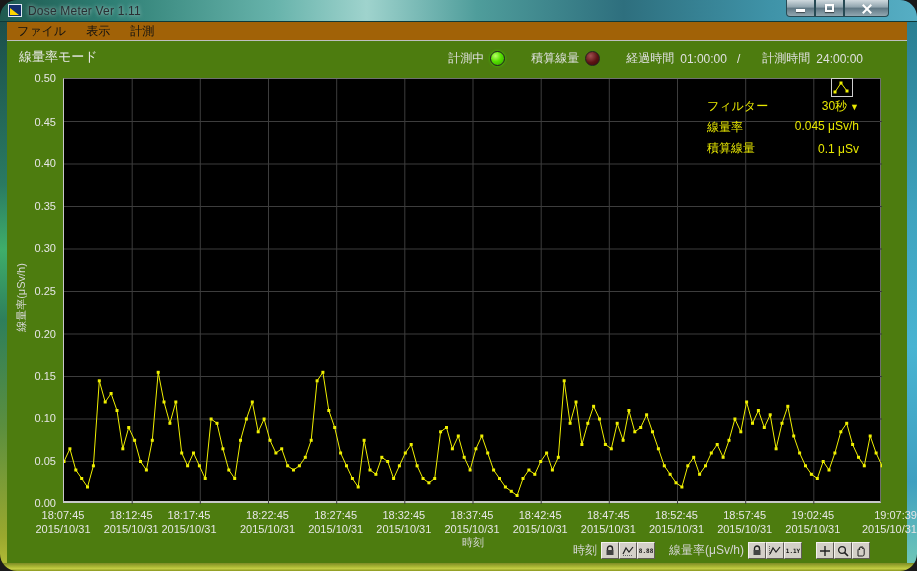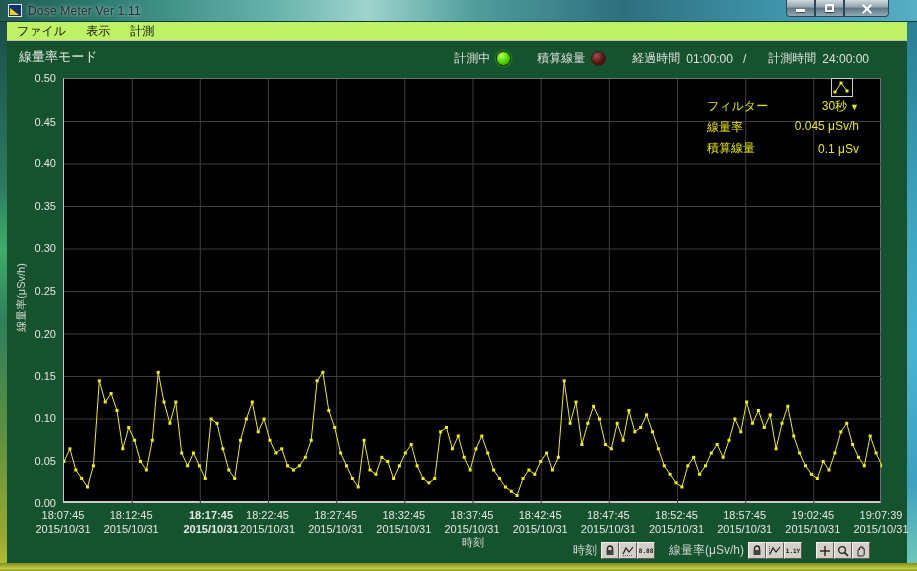--- a/index.html
+++ b/index.html
@@ -1,18 +1,18 @@
 <!DOCTYPE html>
 <html><head>
 <meta charset="utf-8">
 <style>
   * { margin:0; padding:0; box-sizing:border-box; }
   body { background:#1a1a1a; font-family:"Liberation Sans","DejaVu Sans",sans-serif; }
   .window { position:relative; width:917px; height:571px; background:#000; overflow:hidden;
-            font-family:"Liberation Sans","DejaVu Sans",sans-serif; }
+            font-family:"Liberation Sans","DejaVu Sans",sans-serif;border-radius:17px; }
 
   
   .titlebar { position:absolute; top:0; left:0; width:917px; height:22px;
     background:linear-gradient(90deg,#1f5a50 0%,#2e7f74 12%,#67b3ab 30%,#9fd3cd 40%,#4f9d9b 52%,#2e6f7e 68%,#3f93a8 84%,#56aec4 100%);
     border-bottom:1px solid #0e3a38; }
   .border-left { position:absolute; top:22px; left:0; width:7px; height:541px;
     background:linear-gradient(180deg,#1c4f4b 0%,#2a7a62 30%,#3fae6a 42%,#2e7f5c 55%,#5c8f3e 75%,#9aa82e 95%,#b0ba36 100%); }
   .border-right { position:absolute; top:22px; right:0; width:10px; height:541px;
     background:linear-gradient(180deg,#2a7f92 0%,#3fa3be 35%,#49b4d2 60%,#3fa0c0 85%,#6ec6b8 100%); }
   .border-bottom { position:absolute; bottom:0; left:0; width:917px; height:8px;
@@ -30,26 +30,26 @@
     border:1px solid #274a54; border-top:none; display:flex; align-items:center; justify-content:center; }
   .win-btn:first-child { border-radius:0 0 0 4px; }
   .win-btn:last-child { border-radius:0 0 4px 0; width:45px; }
   .glyph-min { width:9px; height:3px; background:#fff; box-shadow:0 1px 1px rgba(0,0,0,.5); margin-top:4px; }
   .glyph-max { width:9px; height:8px; border:2px solid #fff; box-shadow:0 1px 1px rgba(0,0,0,.5); }
   .glyph-close { position:relative; width:11px; height:9px; }
   .glyph-close::before,.glyph-close::after { content:""; position:absolute; left:5px; top:-1px; width:2px; height:12px; background:#fff; }
   .glyph-close::before { transform:rotate(45deg); }
   .glyph-close::after { transform:rotate(-45deg); }
 
-  .menubar { position:absolute; top:22px; left:7px; width:900px; height:19px; background:#bef264;
+  .menubar { position:absolute; top:22px; left:7px; width:900px; height:19px; background:#a16207;
     border-bottom:1px solid #bfbfbf; display:flex; align-items:center; }
   .menu-item { font-size:12px; color:#111; padding:2px 10px; }
 
   
-  .client { position:absolute; top:41px; left:7px; width:900px; height:522px; background:#14532d; }
+  .client { position:absolute; top:41px; left:7px; width:900px; height:522px; background:#4d7c0f; }
 
   .mode-title { position:absolute; left:12px; top:7px; font-size:13px; color:#e8e8e8; }
 
   .status-row { position:absolute; top:9px; right:38px; display:flex; align-items:center; font-size:12px; color:#e0e0e0; }
   .status-row .lbl { margin-right:6px; }
   .led { width:15px; height:15px; border-radius:50%; margin-right:26px; border:1px solid #222; }
   .led-on { background:radial-gradient(circle at 35% 30%, #b8ff66 0%, #55e000 45%, #2f9900 100%); box-shadow:0 0 3px #4c0; }
   .led-off { background:radial-gradient(circle at 35% 30%, #a05050 0%, #5c1313 55%, #3a0a0a 100%); }
   .status-row .val { margin-right:10px; }
   .status-row .sep { margin-right:22px; }
@@ -120,21 +120,21 @@
 
     <div class="status-row">
       <span class="lbl">計測中</span>
       <span class="led led-on"></span>
       <span class="lbl">積算線量</span>
       <span class="led led-off"></span>
       <span class="lbl">経過時間</span>
       <span class="val">01:00:00</span>
       <span class="sep">/</span>
       <span class="lbl">計測時間</span>
-      <span class="val" style="margin-right:0">24:00:00</span>
+      <span class="val" style="margin-right:6px">24:00:00</span>
     </div>
 
     <div class="chart-region">
       <div class="plot-area">
           <svg width="818" height="425" viewBox="0 0 818 425">
             <line x1="0" y1="42.5" x2="818" y2="42.5" stroke="#3d3d3d" stroke-width="1"></line>
             <line x1="0" y1="85.0" x2="818" y2="85.0" stroke="#3d3d3d" stroke-width="1"></line>
             <line x1="0" y1="127.5" x2="818" y2="127.5" stroke="#3d3d3d" stroke-width="1"></line>
             <line x1="0" y1="170.0" x2="818" y2="170.0" stroke="#3d3d3d" stroke-width="1"></line>
             <line x1="0" y1="212.5" x2="818" y2="212.5" stroke="#3d3d3d" stroke-width="1"></line>
@@ -313,21 +313,21 @@
         </div>
       <div id="xticks">
           <div class="xtick" style="left: 20px;">
             <div class="t">18:07:45</div>
             <div class="d">2015/10/31</div>
           </div>
           <div class="xtick" style="left: 88.1667px;">
             <div class="t">18:12:45</div>
             <div class="d">2015/10/31</div>
           </div>
-          <div class="xtick" style="left: 168px; font-weight: bold;">
+          <div class="xtick" style="left: 146px;">
             <div class="t">18:17:45</div>
             <div class="d">2015/10/31</div>
           </div>
           <div class="xtick" style="left: 224.5px;">
             <div class="t">18:22:45</div>
             <div class="d">2015/10/31</div>
           </div>
           <div class="xtick" style="left: 292.667px;">
             <div class="t">18:27:45</div>
             <div class="d">2015/10/31</div>
@@ -353,21 +353,21 @@
             <div class="d">2015/10/31</div>
           </div>
           <div class="xtick" style="left: 701.667px;">
             <div class="t">18:57:45</div>
             <div class="d">2015/10/31</div>
           </div>
           <div class="xtick" style="left: 769.833px;">
             <div class="t">19:02:45</div>
             <div class="d">2015/10/31</div>
           </div>
-          <div class="xtick" style="left: 838px;">
+          <div class="xtick" style="left: 838px; text-align: right;">
             <div class="t">19:07:39</div>
             <div class="d">2015/10/31</div>
           </div>
         </div>
       <div class="x-title">時刻</div>
 
       <div class="plot-legend-icon">
         <svg width="20" height="17" viewBox="0 0 20 17">
           <polyline points="3,13 9,4 15,12" fill="none" stroke="#f0f000" stroke-width="1"></polyline>
           <rect x="1.5" y="11.5" width="3" height="3" fill="#f0f000"></rect>

